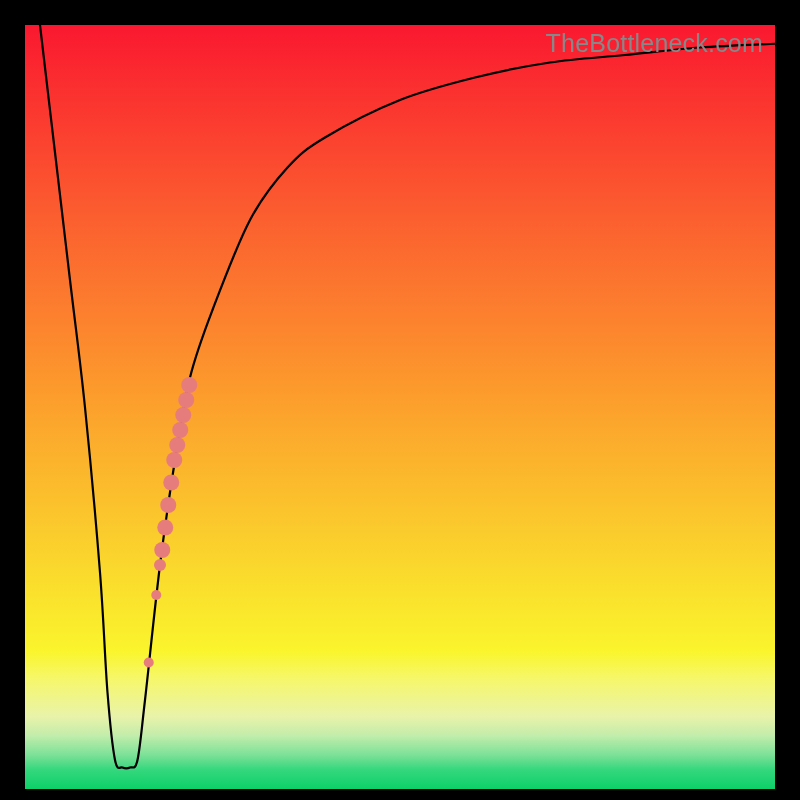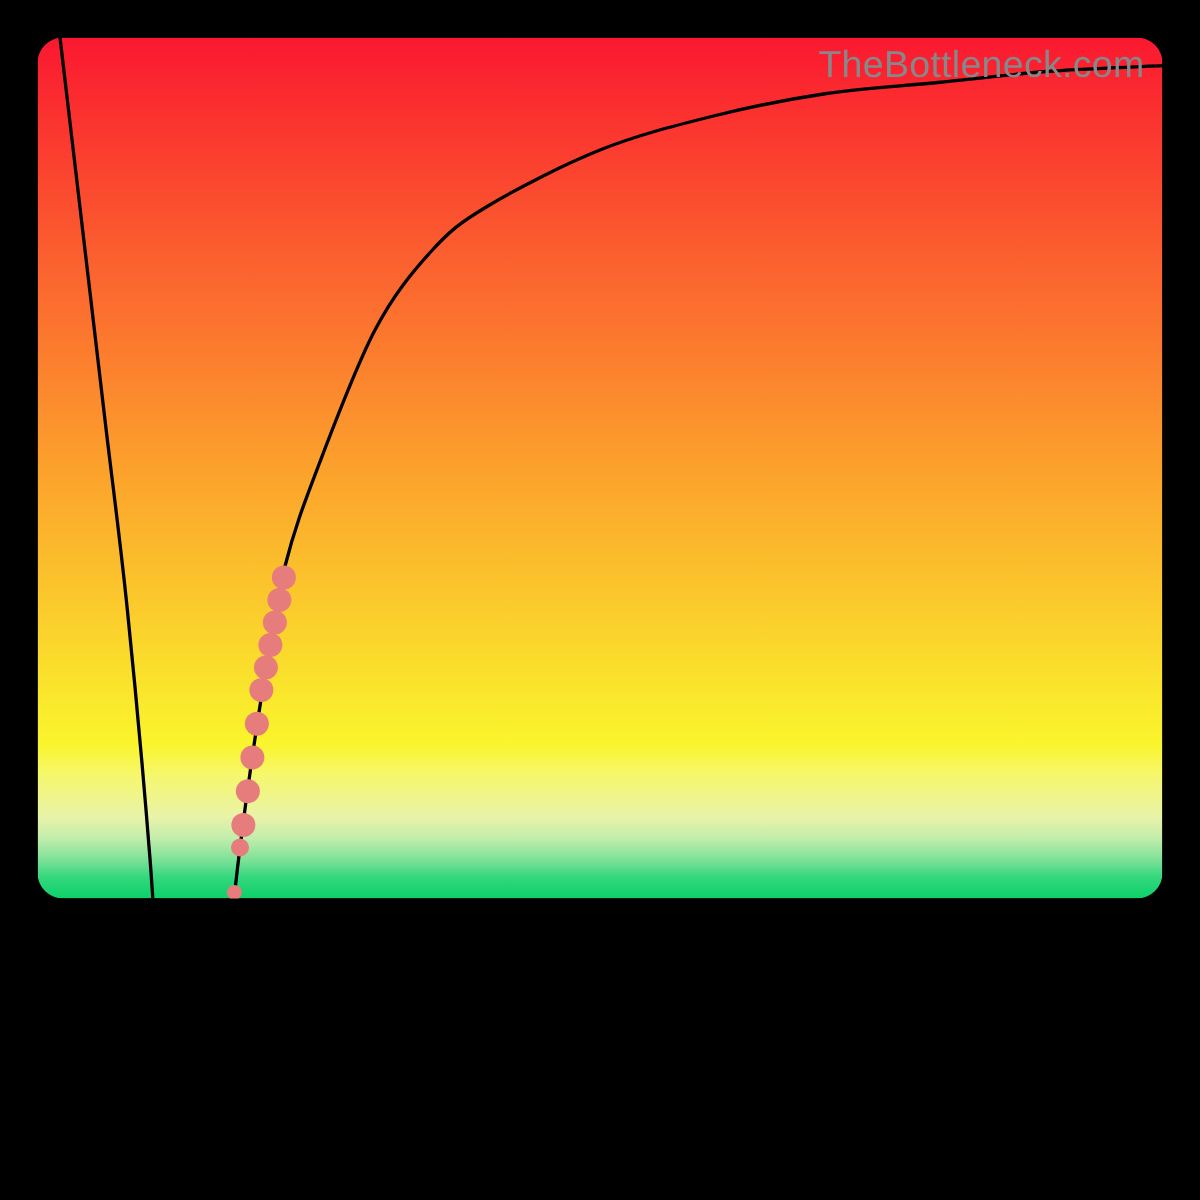--- a/index.html
+++ b/index.html
@@ -16,23 +16,22 @@
     top: 0;
     width: 800px;
     height: 800px;
     background: #000;
   }
   .plot {
     position: absolute;
     left: 25px;
     top: 25px;
     width: 750px;
-    height: 574px;
+    height: 764px;
     overflow: hidden;
-    border-radius: 17px;
   }
   .gradient {
     position: absolute;
     left: 0;
     top: 0;
     width: 100%;
     height: 100%;
   }
   .watermark {
     position: absolute;

